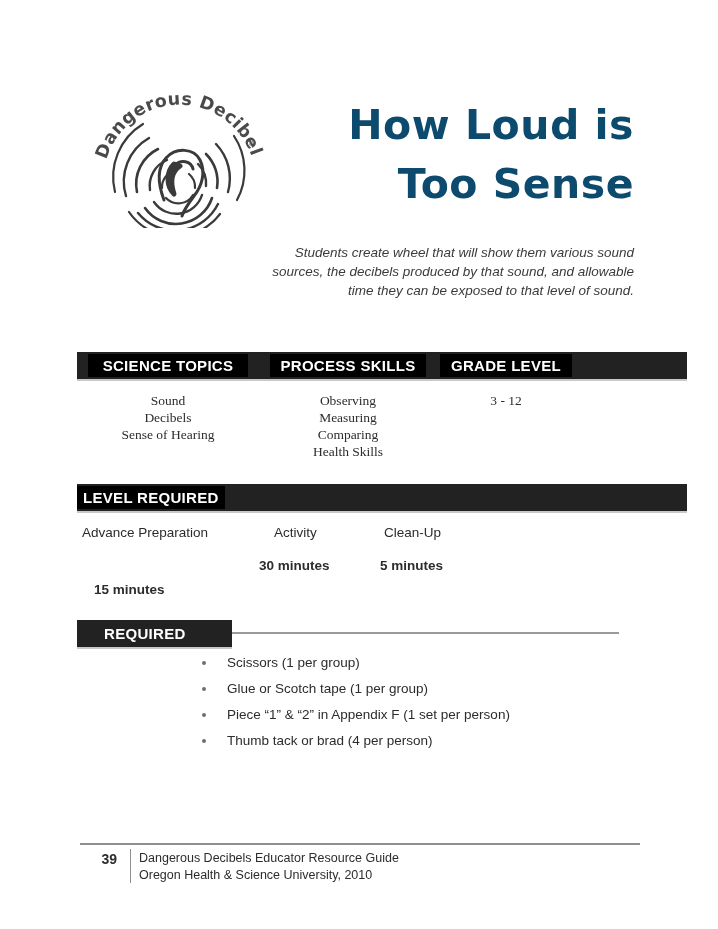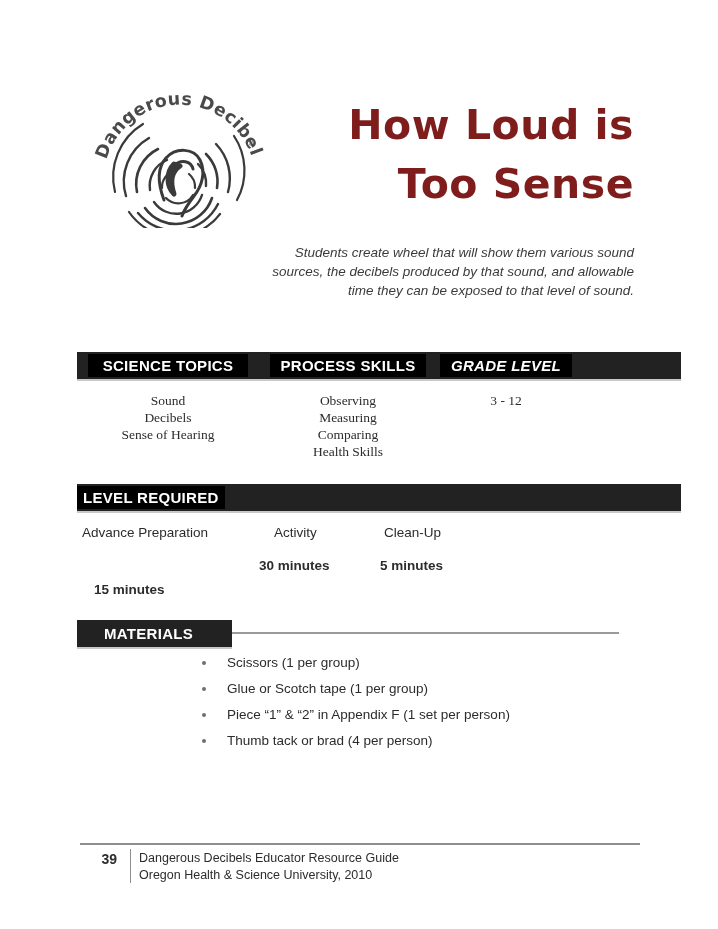--- a/index.html
+++ b/index.html
@@ -46,21 +46,21 @@
     top: 8px;
     width: 380px;
     text-align: right;
   }
   .title-line {
     font-family: "DejaVu Sans", sans-serif;
     font-size: 41px;
     font-weight: 700;
     letter-spacing: 0.5px;
     line-height: 1.45;
-    color: #7f1d1d;
+    color: #0c4a6e;
     white-space: nowrap;
   }
 
   .description {
     position: absolute;
     right: 84px;
     top: 155px;
     width: 368px;
     text-align: right;
     font-size: 13.5px;
@@ -72,41 +72,42 @@
 
   
   .bar {
     position: absolute;
     left: 77px;
     width: 604px;
     height: 27px;
     background: #222222;
     border-bottom: 2px solid #c9c9c9;
     box-sizing: content-box;
+    padding-left: 6px;
   }
   .bar-inset {
     position: absolute;
     top: 2px;
     height: 23px;
     background: #000000;
     color: #ffffff;
     font-size: 15px;
     font-weight: 700;
     letter-spacing: 0.3px;
     line-height: 23px;
     text-align: center;
     white-space: nowrap;
     padding: 0 9px;
     box-sizing: border-box;
   }
 
   #bar-topics { top: 352px; }
   #inset-science  { left: 11px;  width: 160px; }
   #inset-process  { left: 193px; width: 156px; }
-  #inset-grade    { left: 363px; width: 132px; font-style: italic; }
+  #inset-grade    { left: 363px; width: 132px; }
 
   #bar-time { top: 484px; }
   #inset-time { left: 0px; width: 148px; text-align: left; padding-left: 6px; }
 
   
   #bar-materials {
     position: absolute;
     left: 77px;
     top: 620px;
     width: 155px;
@@ -339,21 +340,21 @@
     <div class="time-cell" id="t-cln-l">Clean-Up</div>
   </div>
 
   <div class="time-row" id="time-values">
     <div class="time-cell value" id="t-adv-v">15 minutes</div>
     <div class="time-cell value" id="t-act-v">30 minutes</div>
     <div class="time-cell value" id="t-cln-v">5 minutes</div>
   </div>
 
   <div id="bar-materials">
-    <div id="inset-materials">MATERIALS</div>
+    <div id="inset-materials">REQUIRED</div>
   </div>
   <div id="materials-rule"></div>
 
   <ul id="materials-list">
     <li>
       <span class="bullet"></span>
       <span>Scissors (1 per group)</span>
     </li>
     <li>
       <span class="bullet"></span>

